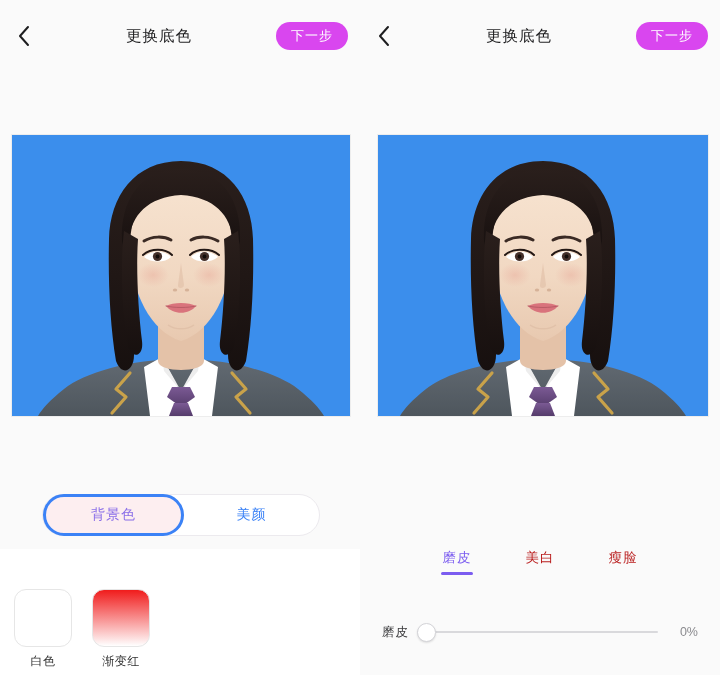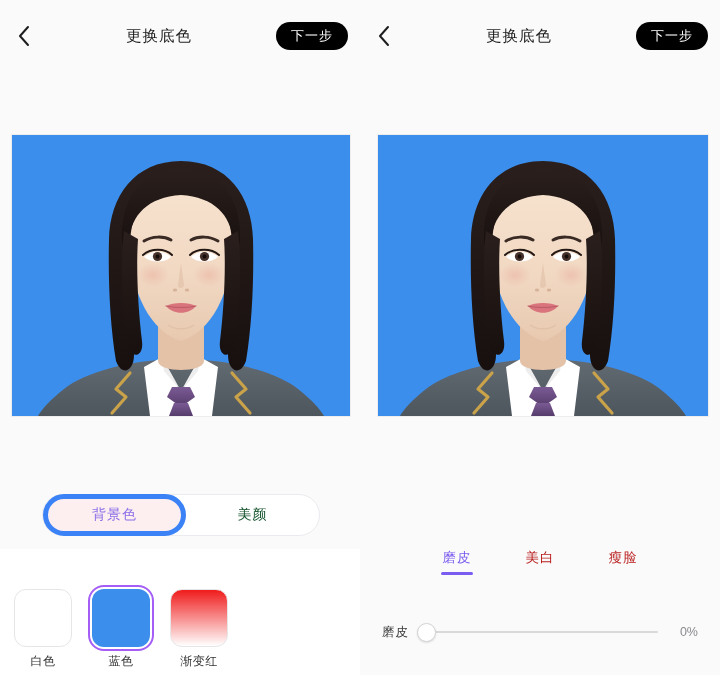--- a/index.html
+++ b/index.html
@@ -36,21 +36,21 @@
   .header-title {
     flex: 1;
     text-align: center;
     font-size: 15.5px;
     color: #1d1d1f;
     letter-spacing: 1px;
     padding-right: 4px;
   }
   .next-btn {
     margin-right: 12px;
-    background: #000000;
+    background: #d946ef;
     color: #ffffff;
     font-size: 13px;
     letter-spacing: 1px;
     border: none;
     border-radius: 16px;
     height: 28px;
     padding: 0 15px;
     cursor: pointer;
     font-family: inherit;
     display: flex; align-items: center; justify-content: center;
@@ -81,29 +81,29 @@
     align-items: center;
     overflow: visible;
     box-sizing: border-box;
   }
   .seg-left  { left: 42px;  width: 278px; }
   .seg-item {
     flex: 1;
     height: 42px;
     display: flex; align-items: center; justify-content: center;
     font-size: 14px;
-    color: #14532d;
+    color: #3b82f6;
     letter-spacing: 1px;
     border-radius: 21px;
     cursor: pointer;
     box-sizing: border-box;
   }
   .seg-item.active {
     background: #fdeef0;
-    border: 5px solid #3b82f6;
+    border: 3px solid #3b82f6;
     color: #8B6FE8;
   }
 
   
   .swatch-tray {
     position: absolute;
     left: 0; top: 549px;
     width: 360px; height: 126px;
     background: #ffffff;
     overflow: hidden;
@@ -312,24 +312,20 @@
     </div>
 
     <div class="swatch-tray">
       <div class="swatch-row">
 
         <div class="swatch-cell">
           <div class="swatch" style="background:#FFFFFF;"></div>
           <div class="swatch-label">白色</div>
         </div>
 
-        <div class="swatch-cell selected">
-          <div class="swatch" style="background:#3B8EEC;"></div>
-          <div class="swatch-label">蓝色</div>
-        </div>
 
 
 
         <div class="swatch-cell">
           <div class="swatch" style="background:linear-gradient(#F01C1C,#FFFFFF);"></div>
           <div class="swatch-label">渐变红</div>
         </div>
 
       </div>
     </div>

